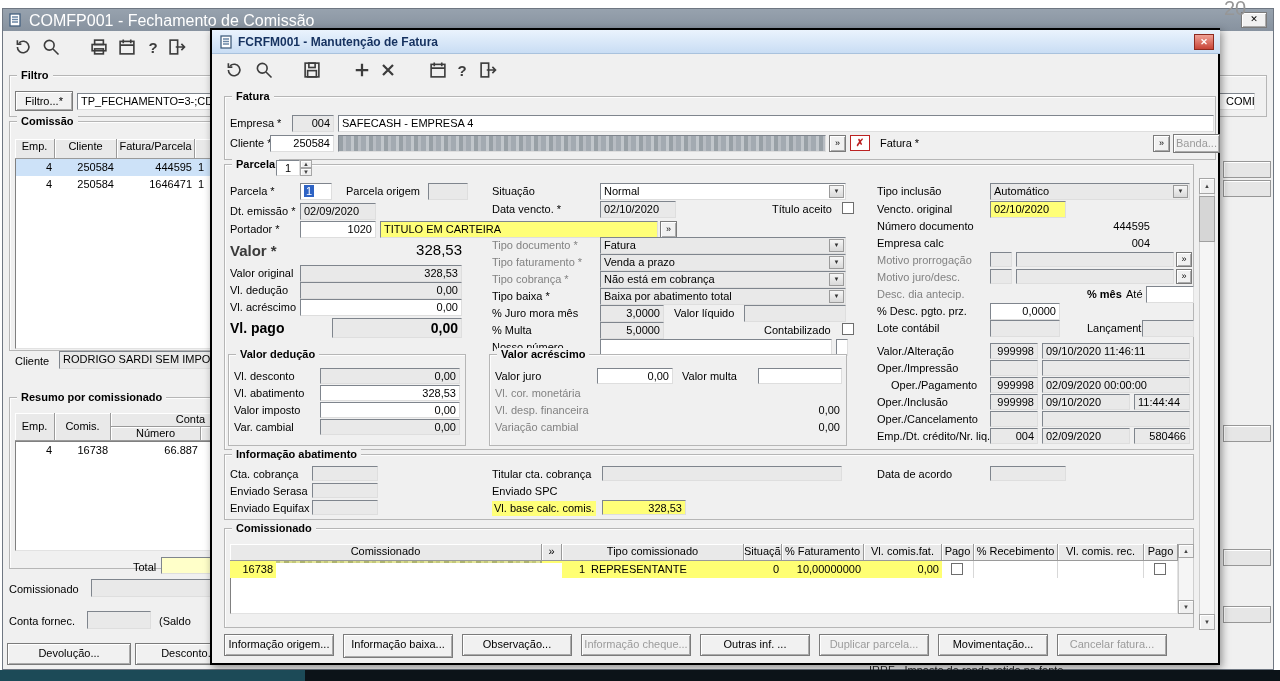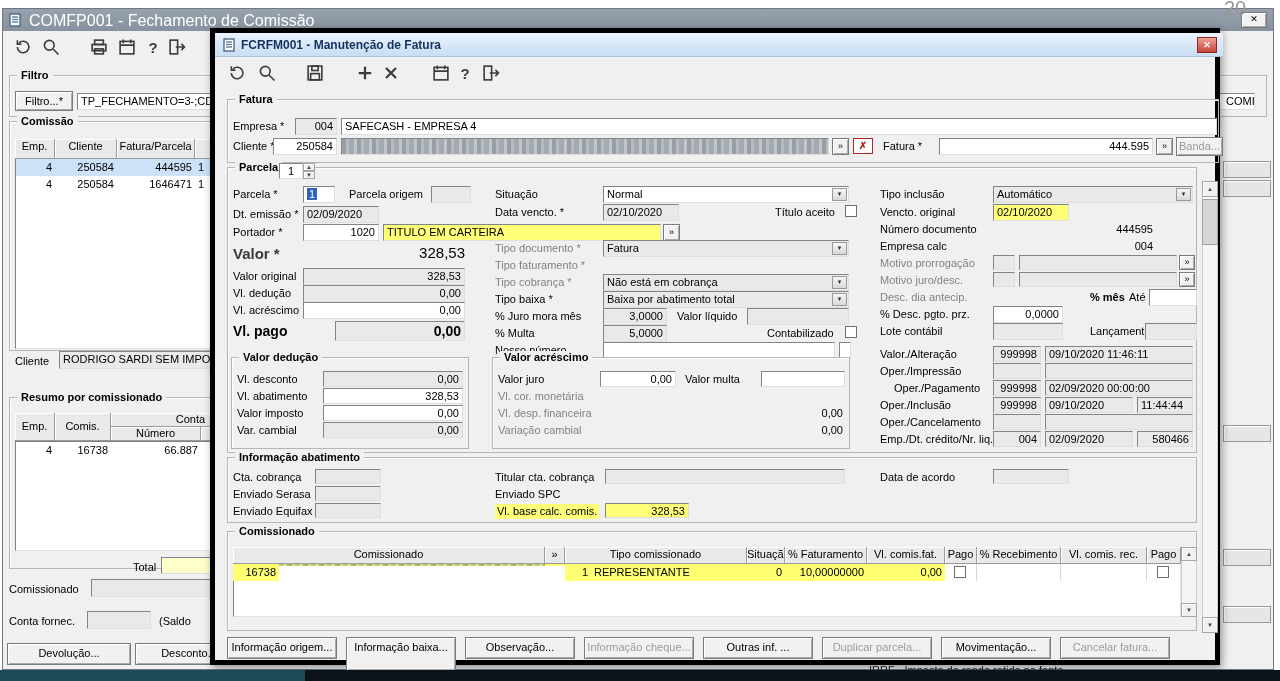--- a/index.html
+++ b/index.html
@@ -29,21 +29,21 @@
 .redact{background:repeating-linear-gradient(90deg,#98a0a6 0 4px,#b7bcc2 4px 7px,#a3aab1 7px 12px,#c1c6cb 12px 15px)}
 .redact2{background:repeating-linear-gradient(90deg,#c2c77a 0 4px,#e3e59a 4px 8px,#aeb36e 8px 13px,#d8da8c 13px 16px)}
 .ic{position:absolute;width:20px;height:20px}
 .ic svg{width:100%;height:100%;stroke:#3c3c3c;fill:none;stroke-width:1.3}
 .sbb{position:absolute;background:#f0f0f0;border:1px solid #a6a6a6;box-shadow:inset 1px 1px 0 #fff;font-size:6px;color:#444;text-align:center;line-height:13px}
 .sbt{position:absolute;background:#f5f5f5;border:1px solid #cfcfcf}
 .sbh{position:absolute;background:#d6d6d6;border:1px solid #a0a0a0}
 .fragbox{position:absolute;background:#e6e6e6;border:1px solid #979797;box-shadow:inset 1px 1px 0 #fff}
 #bgwin{position:absolute;left:2px;top:8px;width:1272px;height:662px;background:#f0f0f0;border:1px solid #6f7782;z-index:1}
 #bgtitle{position:absolute;left:0;top:0;width:1270px;height:22px;background:linear-gradient(#97a2ae,#87929f);color:#fff}
-#dlg{position:absolute;left:210px;top:28px;width:1010px;height:637px;background:#f0f0f0;border:5px solid #000000;box-shadow:2px 3px 8px rgba(0,0,0,.4);z-index:10}
+#dlg{position:absolute;left:210px;top:28px;width:1010px;height:637px;background:#f0f0f0;border:2px solid #000000;box-shadow:2px 3px 8px rgba(0,0,0,.4);z-index:10}
 #dlgtitle{position:absolute;left:0;top:0;width:1008px;height:24px;background:linear-gradient(#eaf3fd,#c9ddf4);border-bottom:1px solid #a9c2dd}
 #taskbar{position:absolute;left:0;top:670px;width:1280px;height:11px;background:#0c1318;z-index:20}
 #taskseg{position:absolute;left:0;top:0;width:305px;height:11px;background:#1c4a57}
 .bigl{position:absolute;font-size:15px;font-weight:bold;color:#3a3a3a;white-space:nowrap}
 .bigv{position:absolute;font-size:15px;text-align:right;white-space:nowrap}
 .sel{background:#2e63c4;color:#fff;padding:0 2px}
 </style>
 </head>
 <body>
 
@@ -216,21 +216,20 @@
     <span class="gl" style="left:20px;top:60px">Fatura</span>
     <span class="l" style="left:18px;top:87px">Empresa *</span>
     <div class="f ro n" style="left:80px;top:85px;width:42px">004</div>
     <div class="f" style="left:126px;top:85px;width:876px">SAFECASH - EMPRESA 4</div>
     <span class="l" style="left:18px;top:107px">Cliente *</span>
     <div class="f n" style="left:58px;top:105px;width:64px">250584</div>
     <div class="f ro redact" style="left:126px;top:105px;width:488px"></div>
     <span class="b sm" style="left:617px;top:105px;width:17px;height:17px">»</span>
     <div style="position:absolute;left:638px;top:105px;width:20px;height:16px;background:#fff;border:1px solid #bb2222;color:#bb2222;font-size:10px;font-weight:bold;text-align:center;line-height:13px">✗</div>
     <span class="l" style="left:668px;top:107px">Fatura *</span>
-    <div class="f n" style="left:724px;top:105px;width:214px">444.595</div>
     <span class="b sm" style="left:941px;top:105px;width:17px;height:17px">»</span>
     <span class="b dis" style="left:961px;top:104px;width:47px;height:19px;line-height:17px">Banda...</span>
 
     <div class="grp" style="left:12px;top:134px;width:970px;height:286px"></div>
     <span class="gl" style="left:20px;top:128px">Parcela</span>
     <div class="f" style="left:64px;top:130px;width:24px;height:16px;text-align:center;z-index:2">1</div>
     <span class="sbb" style="left:88px;top:130px;width:12px;height:8px;line-height:6px;z-index:2">▲</span>
     <span class="sbb" style="left:88px;top:138px;width:12px;height:8px;line-height:6px;z-index:2">▼</span>
 
     <span class="l" style="left:18px;top:155px">Parcela *</span>
@@ -256,20 +255,21 @@
 
     <span class="l" style="left:280px;top:155px">Situação</span>
     <div class="f combo" style="left:388px;top:153px;width:246px"><span>Normal</span><span class="ar">▼</span></div>
     <span class="l" style="left:280px;top:173px">Data vencto. *</span>
     <div class="f ro" style="left:388px;top:171px;width:76px">02/10/2020</div>
     <span class="l" style="left:560px;top:173px">Título aceito</span>
     <span class="chk" style="left:630px;top:172px"></span>
     <span class="l dis" style="left:280px;top:209px">Tipo documento *</span>
     <div class="f ro combo" style="left:388px;top:207px;width:246px"><span>Fatura</span><span class="ar">▼</span></div>
     <span class="l dis" style="left:280px;top:226px">Tipo faturamento *</span>
+    <div class="f ro combo" style="left:388px;top:224px;width:246px"><span>Venda a prazo</span><span class="ar">▼</span></div>
     <span class="l dis" style="left:280px;top:243px">Tipo cobrança *</span>
     <div class="f ro combo" style="left:388px;top:241px;width:246px"><span>Não está em cobrança</span><span class="ar">▼</span></div>
     <span class="l" style="left:280px;top:260px">Tipo baixa *</span>
     <div class="f ro combo" style="left:388px;top:258px;width:246px"><span>Baixa por abatimento total</span><span class="ar">▼</span></div>
     <span class="l" style="left:280px;top:277px">% Juro mora mês</span>
     <div class="f ro n" style="left:388px;top:275px;width:64px">3,0000</div>
     <span class="l" style="left:462px;top:277px">Valor líquido</span>
     <div class="f ro" style="left:532px;top:275px;width:102px"></div>
     <span class="l" style="left:280px;top:294px">% Multa</span>
     <div class="f ro n" style="left:388px;top:292px;width:64px">5,0000</div>
@@ -391,21 +391,21 @@
     <span class="chk" style="left:739px;top:533px"></span>
     <div class="gc" style="left:762px;top:531px;width:84px;height:17px;border-right:1px solid #d8d8d8"></div>
     <div class="gc" style="left:846px;top:531px;width:86px;height:17px;border-right:1px solid #d8d8d8"></div>
     <div class="gc" style="left:932px;top:531px;width:34px;height:17px"></div>
     <span class="chk" style="left:942px;top:533px"></span>
     <div class="sbt" style="left:966px;top:514px;width:16px;height:70px"></div>
     <span class="sbb" style="left:966px;top:514px;width:16px;height:14px">▲</span>
     <span class="sbb" style="left:966px;top:570px;width:16px;height:14px">▼</span>
 
     <span class="b" style="left:12px;top:604px;width:110px;height:22px">Informação origem...</span>
-    <span class="b" style="left:131px;top:604px;width:110px;height:34px">Informação baixa...</span>
+    <span class="b" style="left:131px;top:604px;width:110px;height:24px">Informação baixa...</span>
     <span class="b" style="left:250px;top:604px;width:110px;height:22px">Observação...</span>
     <span class="b dis" style="left:369px;top:604px;width:110px;height:22px">Informação cheque...</span>
     <span class="b" style="left:488px;top:604px;width:110px;height:22px">Outras inf. ...</span>
     <span class="b dis" style="left:607px;top:604px;width:110px;height:22px">Duplicar parcela...</span>
     <span class="b" style="left:726px;top:604px;width:110px;height:22px">Movimentação...</span>
     <span class="b dis" style="left:845px;top:604px;width:110px;height:22px">Cancelar fatura...</span>
 
     <div class="sbt" style="left:987px;top:148px;width:16px;height:452px"></div>
     <span class="sbb" style="left:987px;top:148px;width:16px;height:16px;line-height:15px">▲</span>
     <div class="sbh" style="left:987px;top:166px;width:16px;height:46px"></div>

